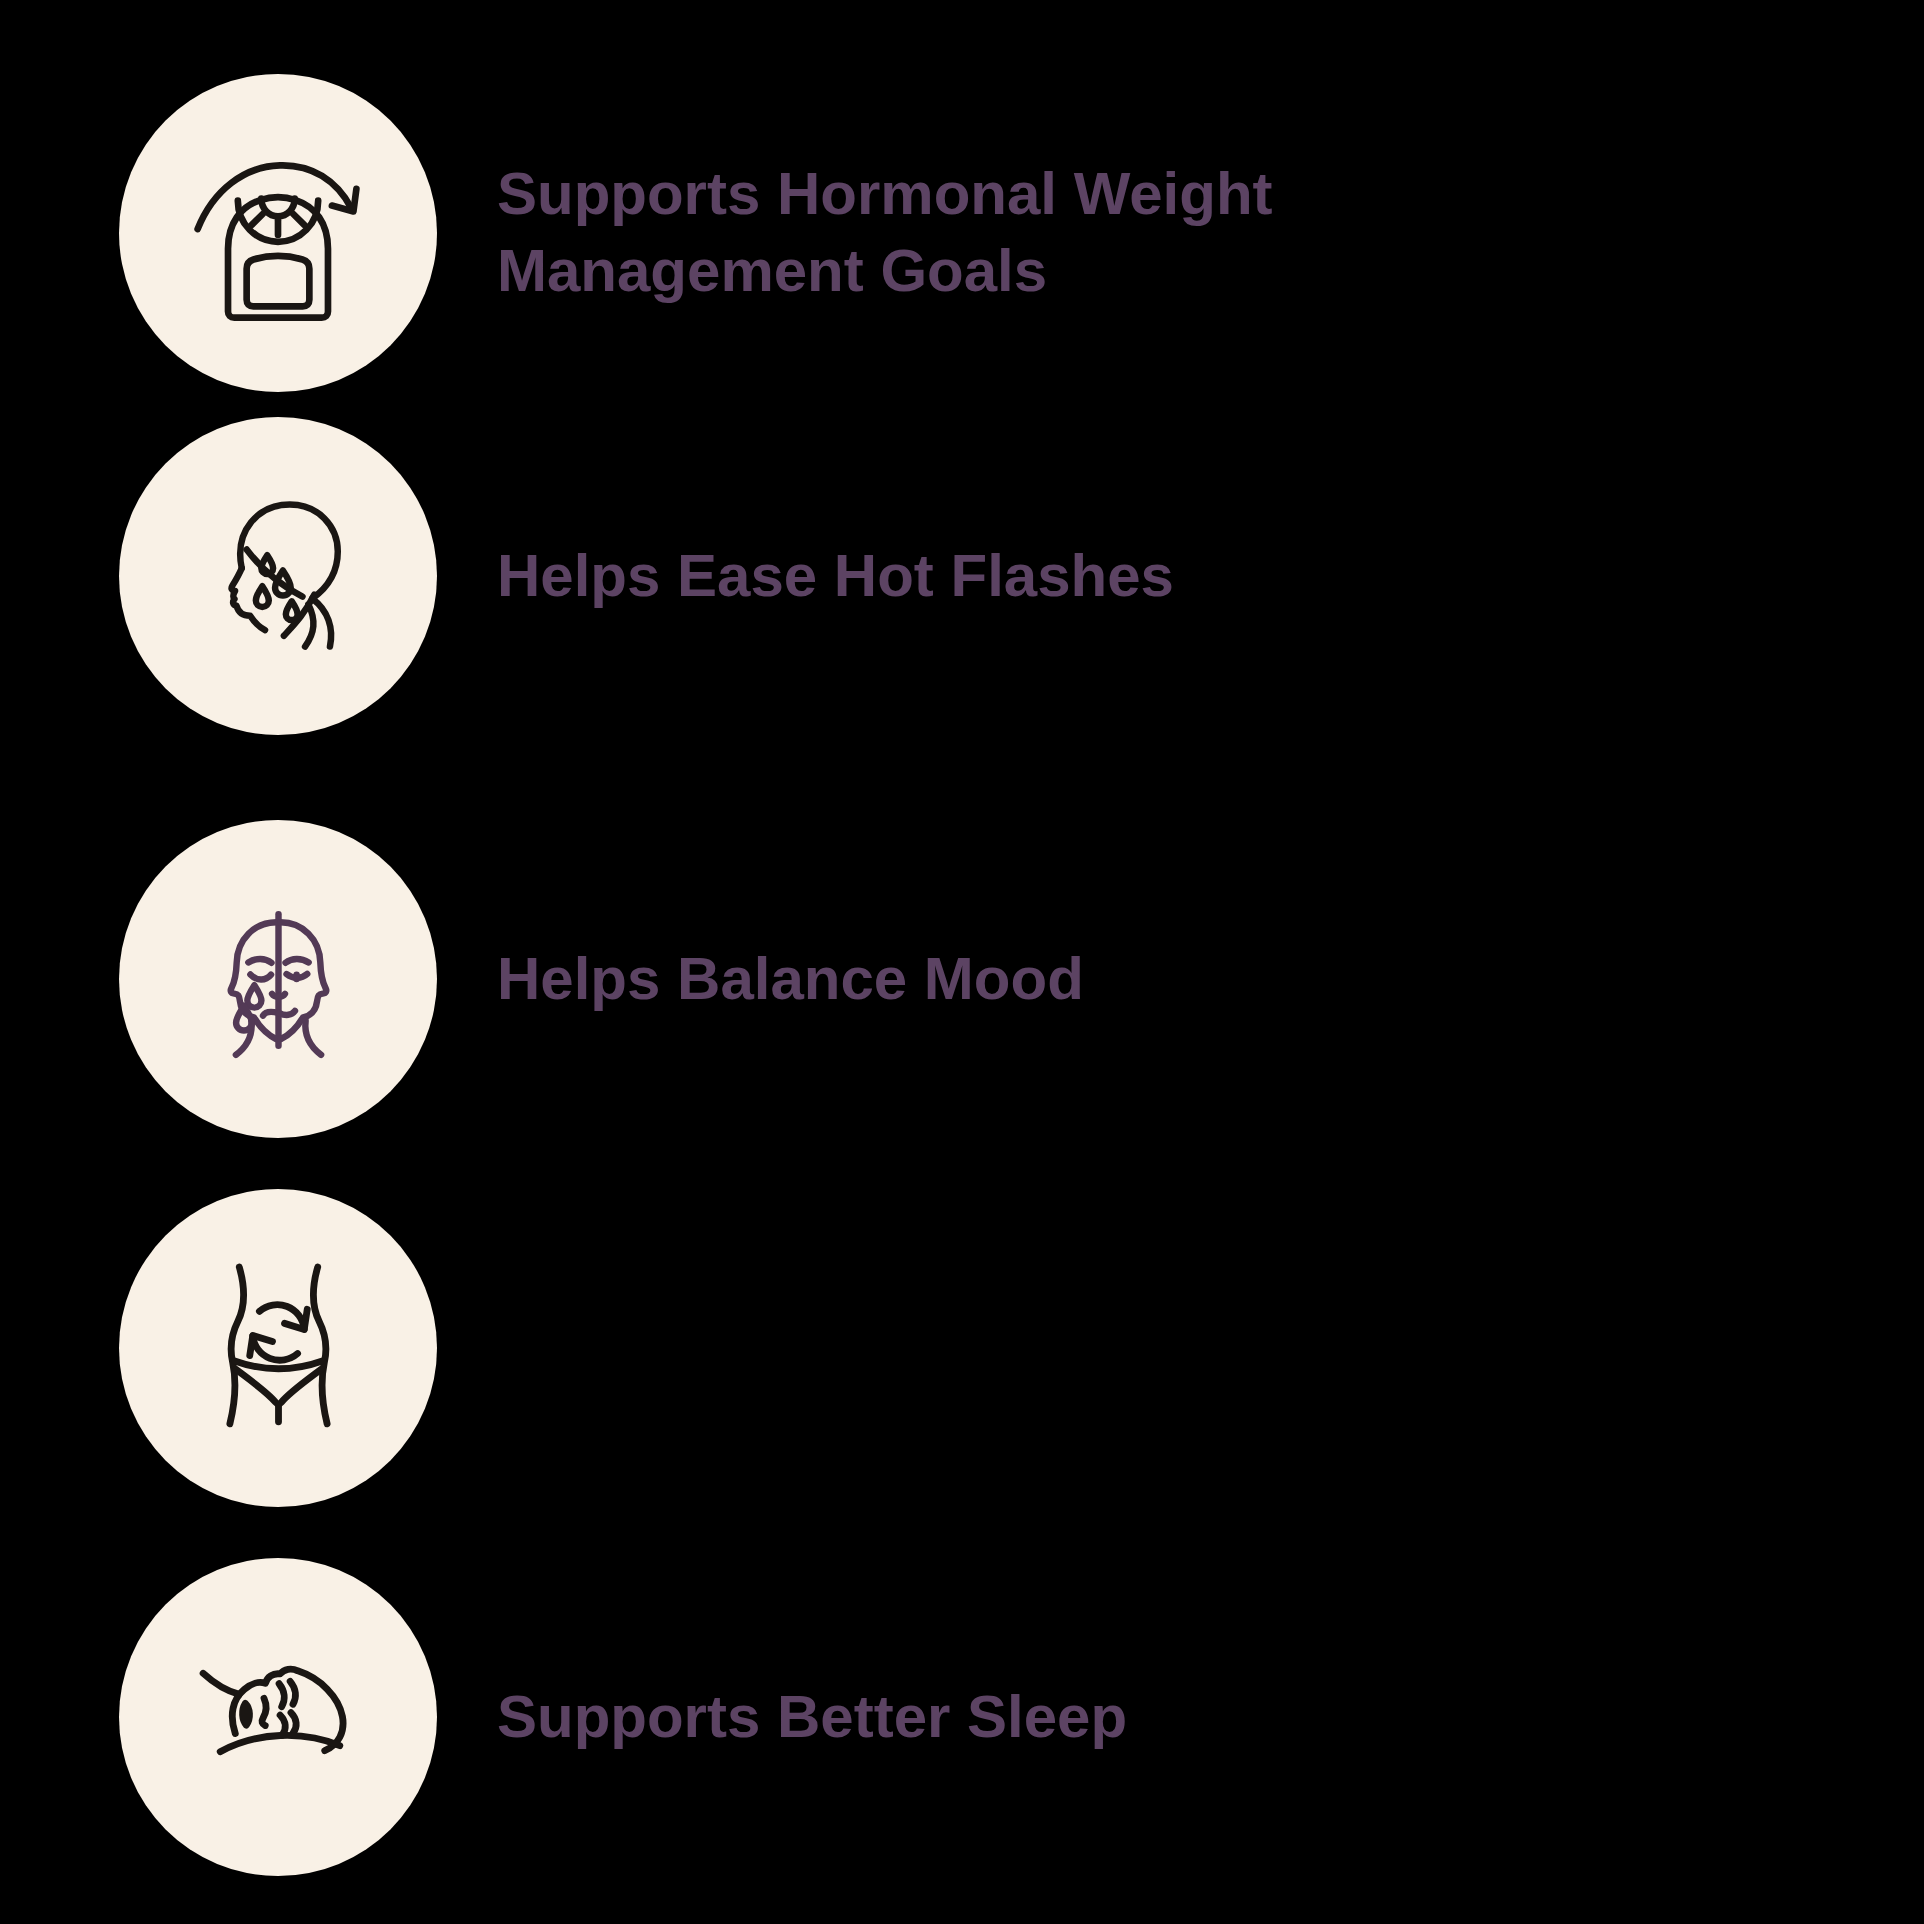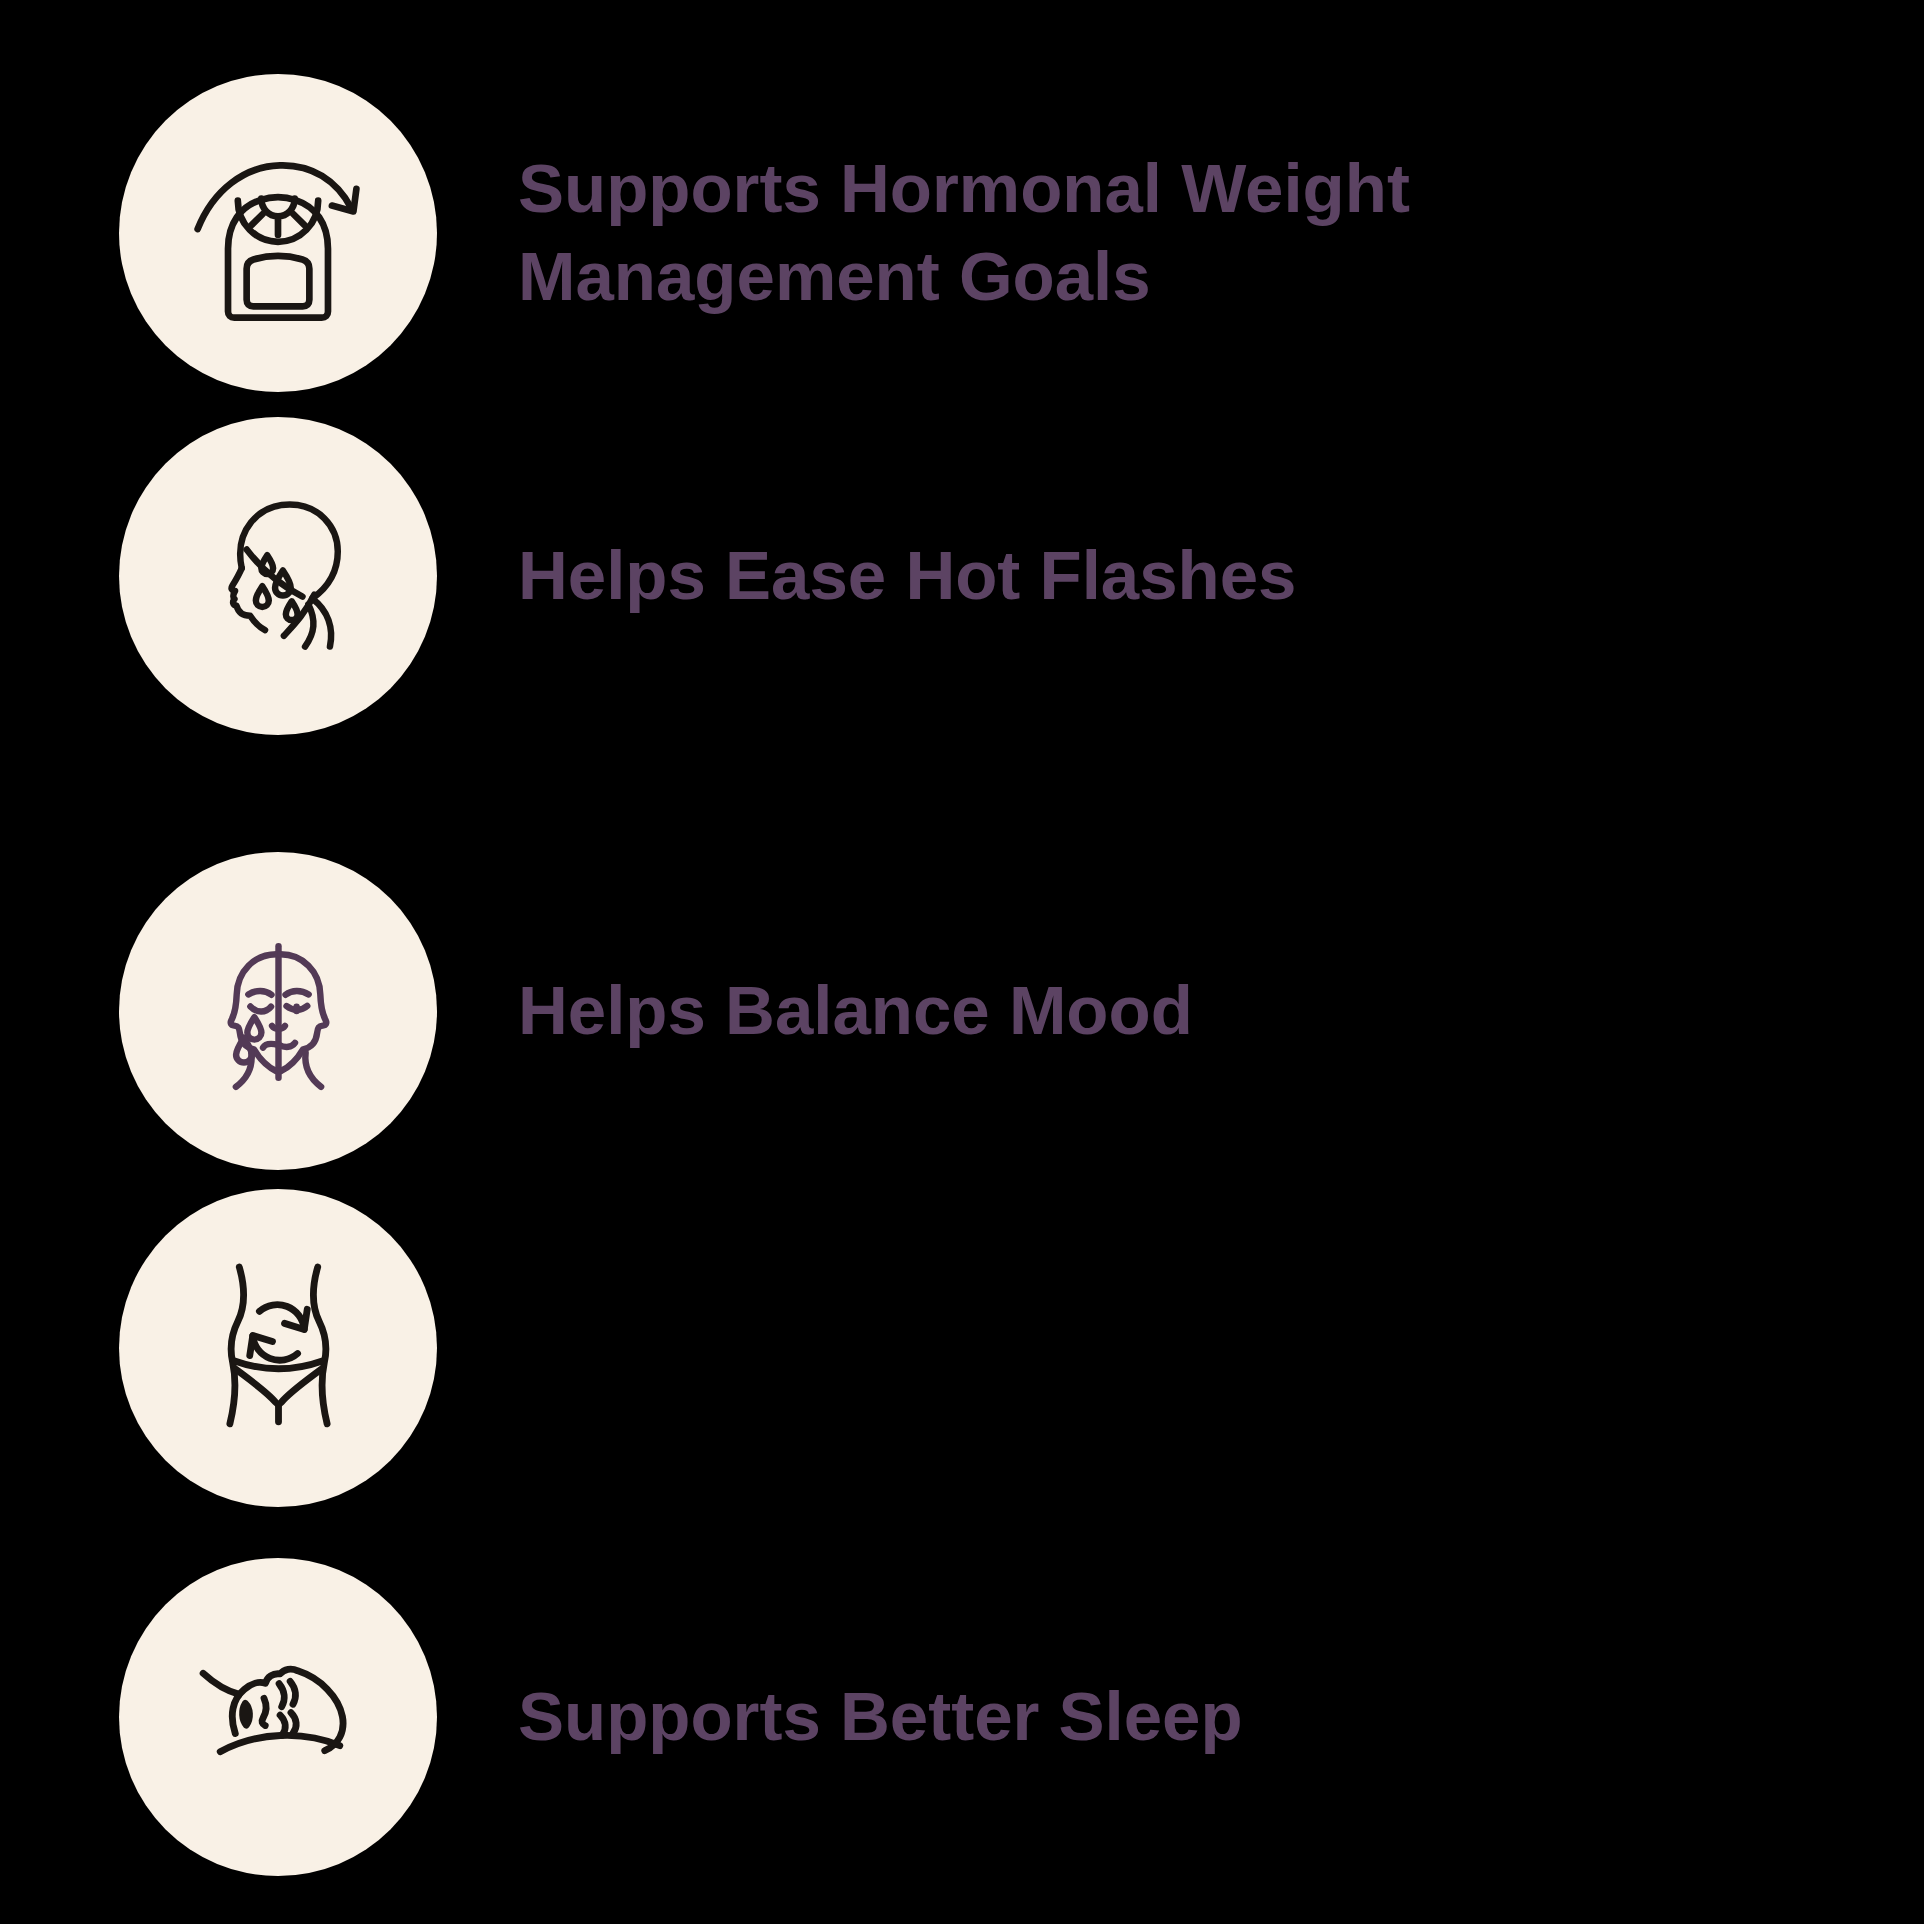--- a/index.html
+++ b/index.html
@@ -26,28 +26,27 @@
     display:flex;align-items:center;justify-content:center;
   }
   .icon-circle svg{display:block;}
   .icon-dark{color:var(--icon-dark);}
   .icon-purple{color:var(--icon-purple);}
   .benefit-label{
     position:absolute;left:497px;top:50%;
     transform:translateY(-50%);
     max-width:1347px;
     color:var(--text-color);
-    font-size:69px;font-weight:700;line-height:1.28;
+    font-size:60px;font-weight:700;line-height:1.28;
     letter-spacing:0px;
     white-space:pre-line;
-    margin-left:21px;
   }
   .row-1{top:74px;}
   .row-2{top:417px;padding-left:46px;}
-  .row-3{top:852px;}
+  .row-3{top:820px;}
   .row-4{top:1189px;}
   .row-5{top:1558px;}
 </style>
 </head>
 <body>
 
 <div>
 
   <div class="benefit-row row-1">
     <div class="icon-circle icon-dark">

